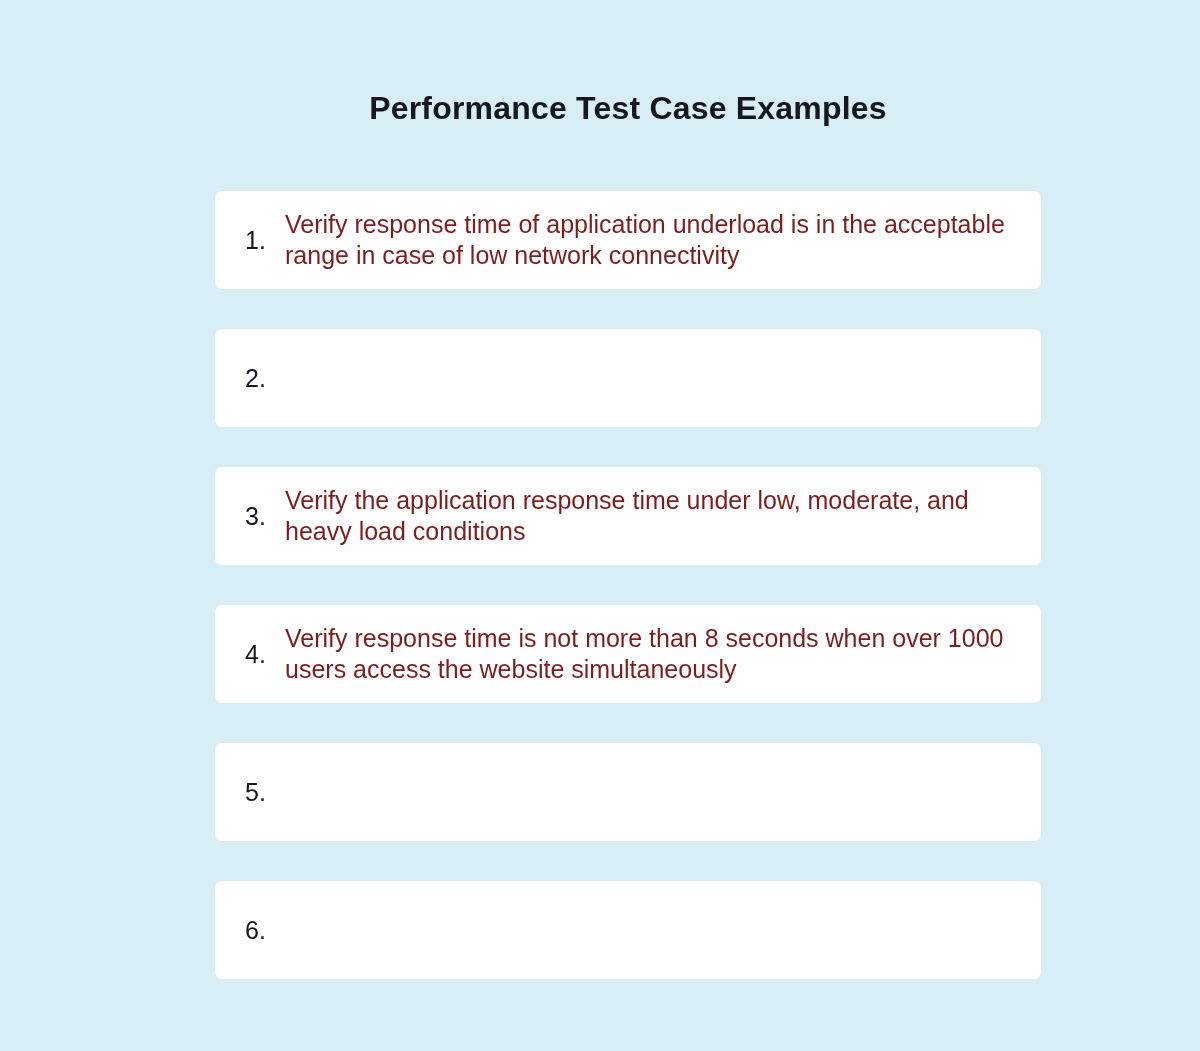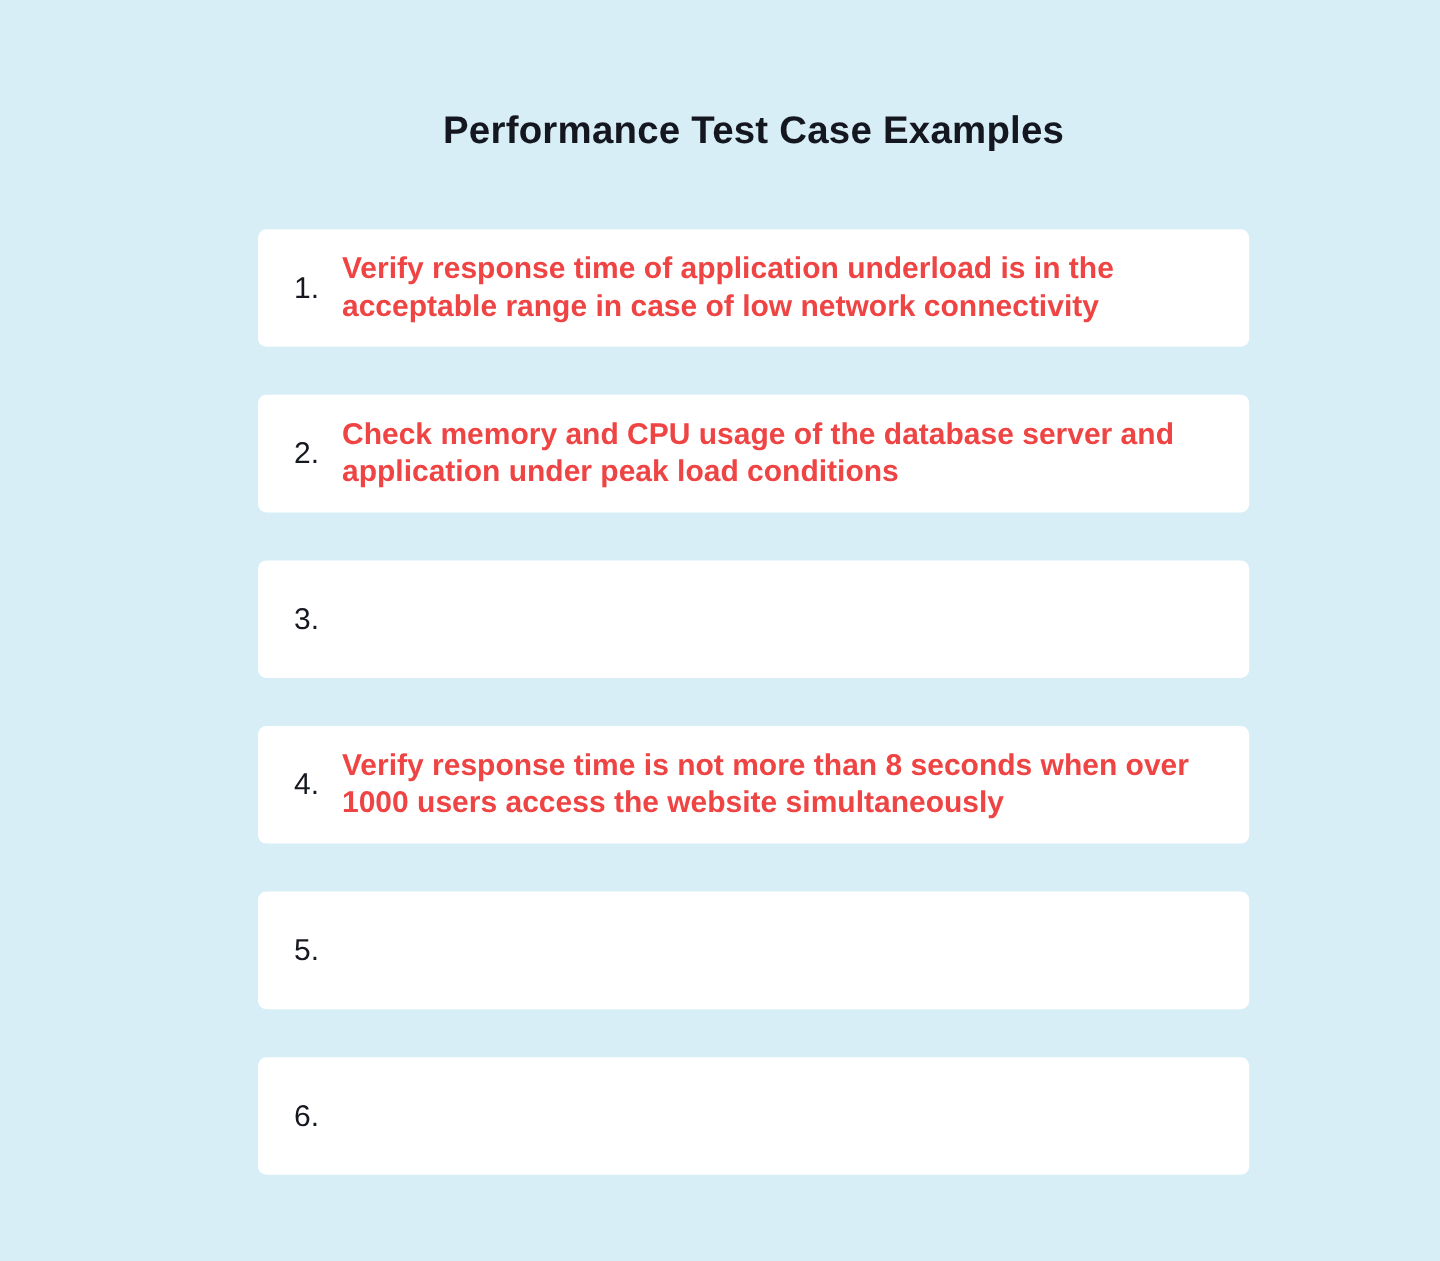--- a/index.html
+++ b/index.html
@@ -51,45 +51,44 @@
 
   .card-number {
     flex: 0 0 40px;
     font-size: 25px;
     color: #15181f;
   }
 
   .card-text {
     font-size: 25px;
     line-height: 31px;
-    color: #ef4444;
+    color: #7f1d1d;
     max-width: 730px;
-    font-weight: bold;
   }
 </style>
 </head>
 <body>
 
 <div class="canvas">
 
   <h1 class="page-title">Performance Test Case Examples</h1>
 
   <div class="card-list">
   <div class="card">
     <div class="card-number">1.</div>
     <div class="card-text">Verify response time of application underload is in the acceptable range in case of low network connectivity</div>
   </div>
 
   <div class="card">
     <div class="card-number">2.</div>
-    <div class="card-text">Check memory and CPU usage of the database server and application under peak load conditions</div>
   </div>
 
   <div class="card">
     <div class="card-number">3.</div>
+    <div class="card-text">Verify the application response time under low, moderate, and heavy load conditions</div>
   </div>
 
   <div class="card">
     <div class="card-number">4.</div>
     <div class="card-text">Verify response time is not more than 8 seconds when over 1000 users access the website simultaneously</div>
   </div>
 
   <div class="card">
     <div class="card-number">5.</div>
   </div>

